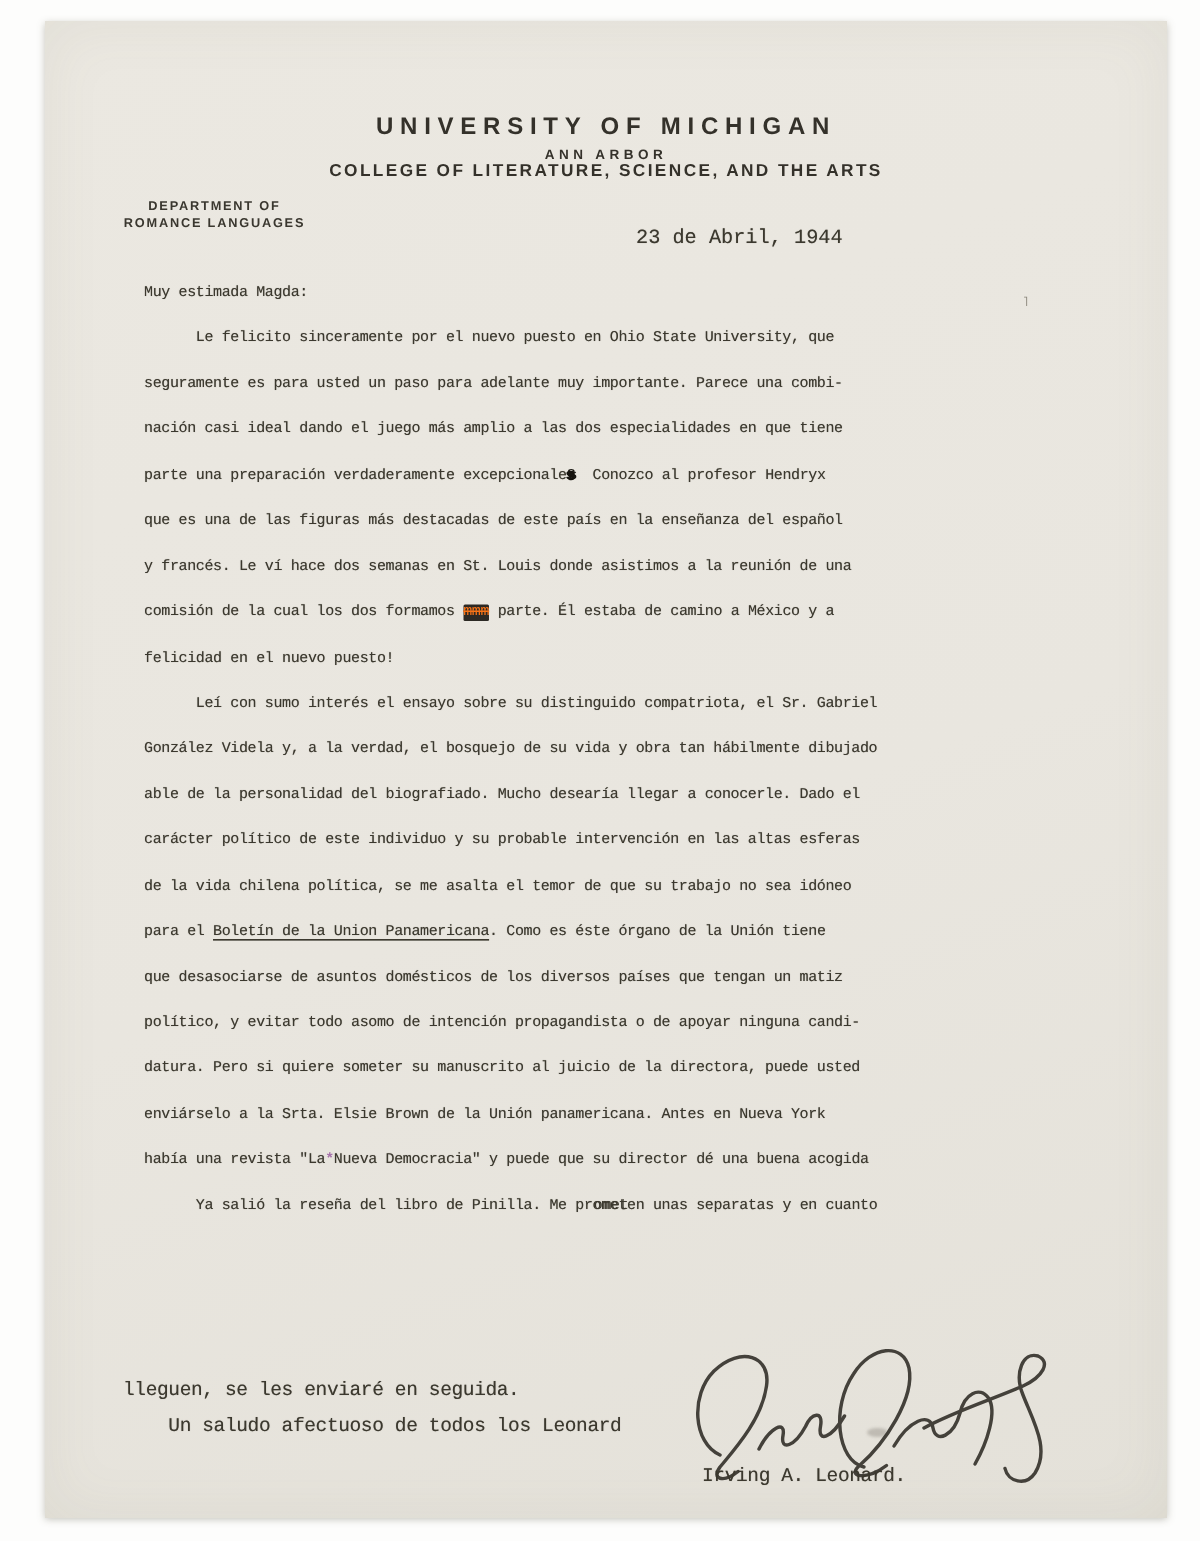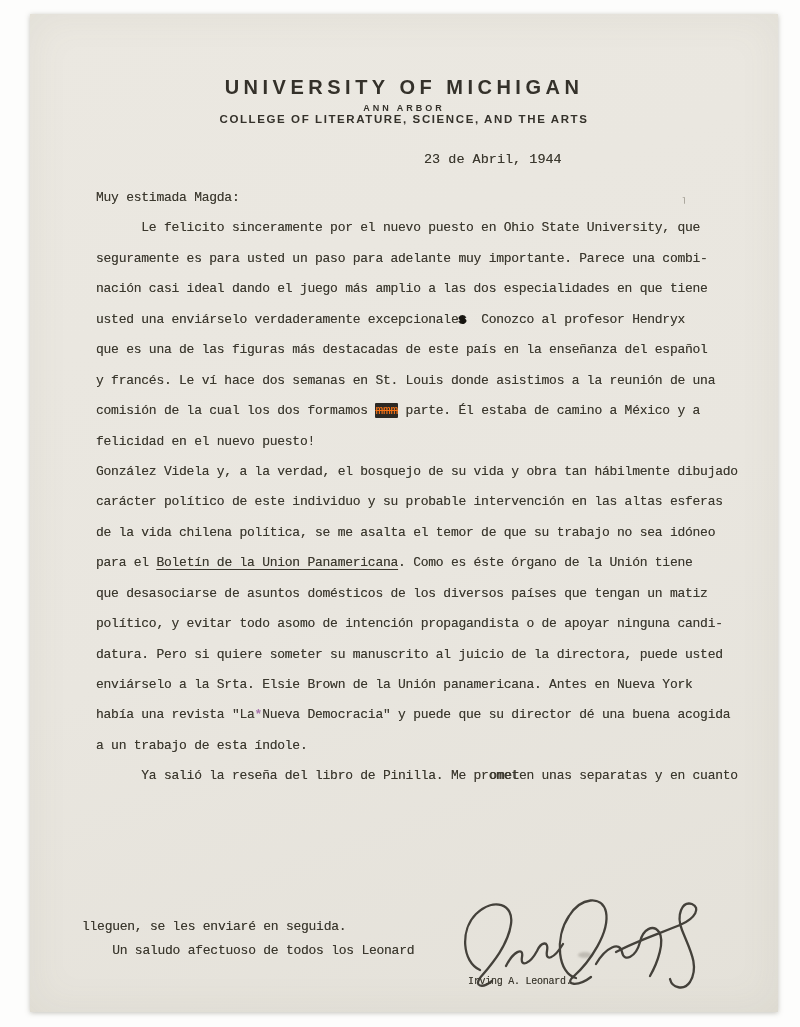--- a/index.html
+++ b/index.html
@@ -9,82 +9,87 @@
     font-family:"Liberation Sans", sans-serif;
     overflow:hidden;
   }
   .paper{
     position:absolute;left:30px;top:14px;width:748px;height:998px;
     background:linear-gradient(160deg,#ebe8e1 0%,#e9e6df 55%,#e4e1d9 100%);
     box-shadow:0 1px 5px rgba(90,85,70,.35), inset 0 0 40px rgba(120,110,90,.08);
   }
   
   .lh{position:absolute;left:0;top:62px;width:100%;text-align:center;color:#34312a;}
-  .lh-univ{font-size:20px;font-weight:bold;letter-spacing:4.5px;}
+  .lh-univ{font-size:16px;font-weight:bold;letter-spacing:4.5px;}
   .lh-city{font-size:9px;font-weight:bold;letter-spacing:3px;margin-top:4px;}
   .lh-college{font-size:11.5px;font-weight:bold;letter-spacing:1.6px;margin-top:0;}
   .dept{position:absolute;left:38px;top:118px;width:150px;text-align:center;
     font-size:8.5px;font-weight:bold;letter-spacing:1.2px;color:#3a372f;line-height:11px;}
   
   .tw{font-family:"Liberation Mono", monospace;color:#3b382e;
       text-shadow:0 0 .5px rgba(59,56,46,.55);}
   .date{position:absolute;left:394px;top:138px;font-size:13.5px;}
   .body-lines{position:absolute;left:66px;top:176px;width:668px;}
-  .body-lines .line{height:30.45px;white-space:pre;font-size:13px;letter-spacing:-0.25px;}
+  .body-lines .line{height:30.45px;white-space:pre;font-size:10px;letter-spacing:-0.25px;}
   .closing-lines{position:absolute;left:52px;top:905px;width:668px;}
   .closing-lines .line{height:24px;white-space:pre;font-size:13px;letter-spacing:-0.25px;}
   .seg-normal{}
   .seg-underline{text-decoration:underline;text-underline-offset:3px;}
   .seg-blackout{background:#2c2924;color:#f97316;text-decoration:line-through;border-radius:1px;}
   .seg-blot{font-weight:bold;color:#171510;
     text-shadow:1px 0 0 #171510,-1px 0 0 #171510,0 1px 0 #171510,0 -1px 0 #171510;}
   .seg-purple{color:#a672ab;font-weight:bold;text-shadow:none;}
   .seg-overtype{text-shadow:.8px 0 0 currentColor,0 0 .5px rgba(59,56,46,.55);}
-  .typed-name{position:absolute;left:438px;top:962px;font-size:10px;letter-spacing:-0.25px;white-space:pre;}
+  .typed-name{position:absolute;left:438px;top:962px;font-size:13px;letter-spacing:-0.25px;white-space:pre;}
   .signature{position:absolute;left:420px;top:866px;width:268px;height:118px;}
   .smudge{position:absolute;left:548px;top:938px;width:14px;height:6px;border-radius:50%;
     background:rgba(120,115,105,.35);filter:blur(1px);}
   .tick{position:absolute;left:652px;top:182px;font-size:9px;color:#8a857a;}
 </style>
 </head>
 <body>
 
 <div class="paper">
 
   <div class="lh">
     <div class="lh-univ">UNIVERSITY OF MICHIGAN</div>
     <div class="lh-city">ANN ARBOR</div>
     <div class="lh-college">COLLEGE OF LITERATURE, SCIENCE, AND THE ARTS</div>
   </div>
 
+  <div class="dept">
+    <div>DEPARTMENT OF</div>
+    <div>ROMANCE LANGUAGES</div>
+  </div>
 
   <div class="date tw">23 de Abril, 1944</div>
 
   <div class="tick">˥</div>
 
   <div class="body-lines tw" id="body-lines">
       <div class="line"><span class="seg-normal">Muy estimada Magda:</span></div>
       <div class="line"><span class="seg-normal">      Le felicito sinceramente por el nuevo puesto en Ohio State University, que</span></div>
       <div class="line"><span class="seg-normal">seguramente es para usted un paso para adelante muy importante. Parece una combi-</span></div>
       <div class="line"><span class="seg-normal">nación casi ideal dando el juego más amplio a las dos especialidades en que tiene</span></div>
-      <div class="line"><span class="seg-normal">usted una enviárselo verdaderamente excepcionale</span><span class="seg-blot">s</span><span class="seg-normal">  Conozco al profesor Hendryx</span></div>
+      <div class="line"><span class="seg-normal">parte una preparación verdaderamente excepcionale</span><span class="seg-blot">s</span><span class="seg-normal">  Conozco al profesor Hendryx</span></div>
       <div class="line"><span class="seg-normal">que es una de las figuras más destacadas de este país en la enseñanza del español</span></div>
       <div class="line"><span class="seg-normal">y francés. Le ví hace dos semanas en St. Louis donde asistimos a la reunión de una</span></div>
       <div class="line"><span class="seg-normal">comisión de la cual los dos formamos </span><span class="seg-blackout">mmm</span><span class="seg-normal"> parte. Él estaba de camino a México y a</span></div>
       <div class="line"><span class="seg-normal">felicidad en el nuevo puesto!</span></div>
+      <div class="line"><span class="seg-normal">      Leí con sumo interés el ensayo sobre su distinguido compatriota, el Sr. Gabriel</span></div>
       <div class="line"><span class="seg-normal">González Videla y, a la verdad, el bosquejo de su vida y obra tan hábilmente dibujado</span></div>
+      <div class="line"><span class="seg-normal">able de la personalidad del biografiado. Mucho desearía llegar a conocerle. Dado el</span></div>
       <div class="line"><span class="seg-normal">carácter político de este individuo y su probable intervención en las altas esferas</span></div>
       <div class="line"><span class="seg-normal">de la vida chilena política, se me asalta el temor de que su trabajo no sea idóneo</span></div>
       <div class="line"><span class="seg-normal">para el </span><span class="seg-underline">Boletín de la Union Panamericana</span><span class="seg-normal">. Como es éste órgano de la Unión tiene</span></div>
       <div class="line"><span class="seg-normal">que desasociarse de asuntos domésticos de los diversos países que tengan un matiz</span></div>
       <div class="line"><span class="seg-normal">político, y evitar todo asomo de intención propagandista o de apoyar ninguna candi-</span></div>
       <div class="line"><span class="seg-normal">datura. Pero si quiere someter su manuscrito al juicio de la directora, puede usted</span></div>
       <div class="line"><span class="seg-normal">enviárselo a la Srta. Elsie Brown de la Unión panamericana. Antes en Nueva York</span></div>
       <div class="line"><span class="seg-normal">había una revista "La</span><span class="seg-purple">*</span><span class="seg-normal">Nueva Democracia" y puede que su director dé una buena acogida</span></div>
-      <div class="line"><span class="seg-normal">a un trabajo de esta índole.</span></div>
       <div class="line"><span class="seg-normal">      Ya salió la reseña del libro de Pinilla. Me pr</span><span class="seg-overtype">omet</span><span class="seg-normal">en unas separatas y en cuanto</span></div>
     </div>
 
   <div class="closing-lines tw" id="closing-lines">
       <div class="line"><span class="seg-normal">lleguen, se les enviaré en seguida.</span></div>
       <div class="line"><span class="seg-normal">    Un saludo afectuoso de todos los Leonard</span></div>
     </div>
 
   <div class="smudge"></div>
 

